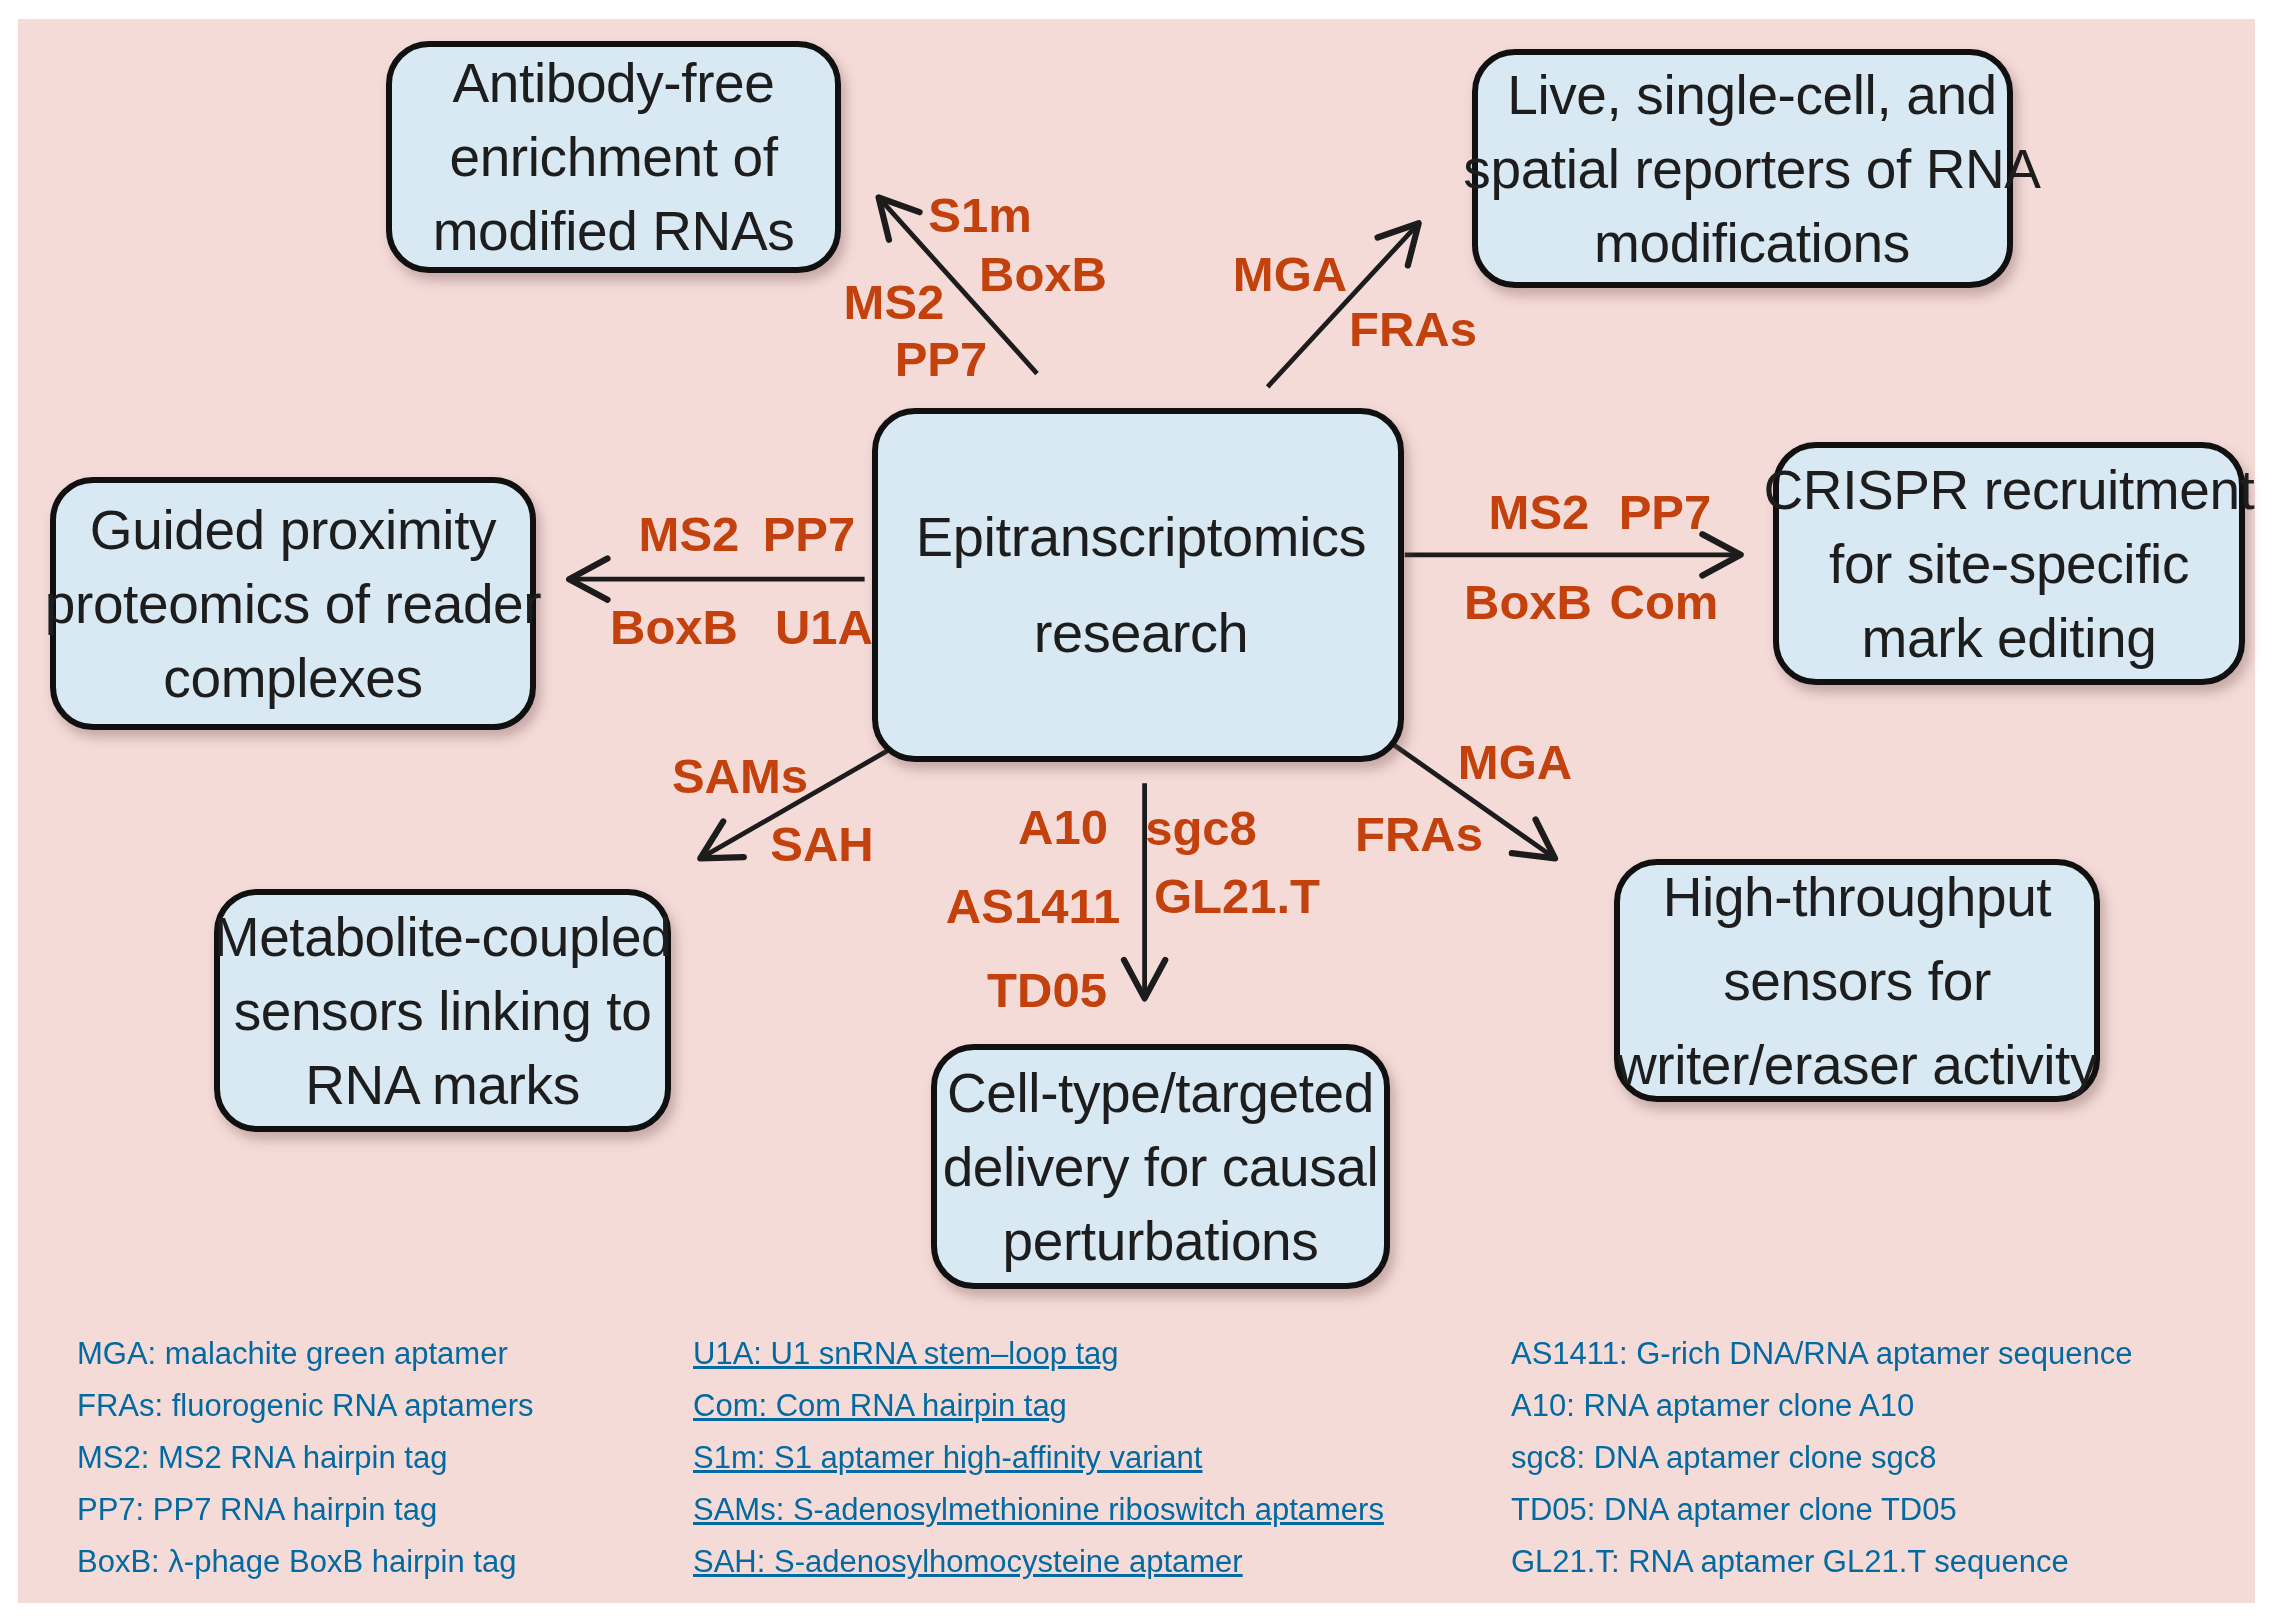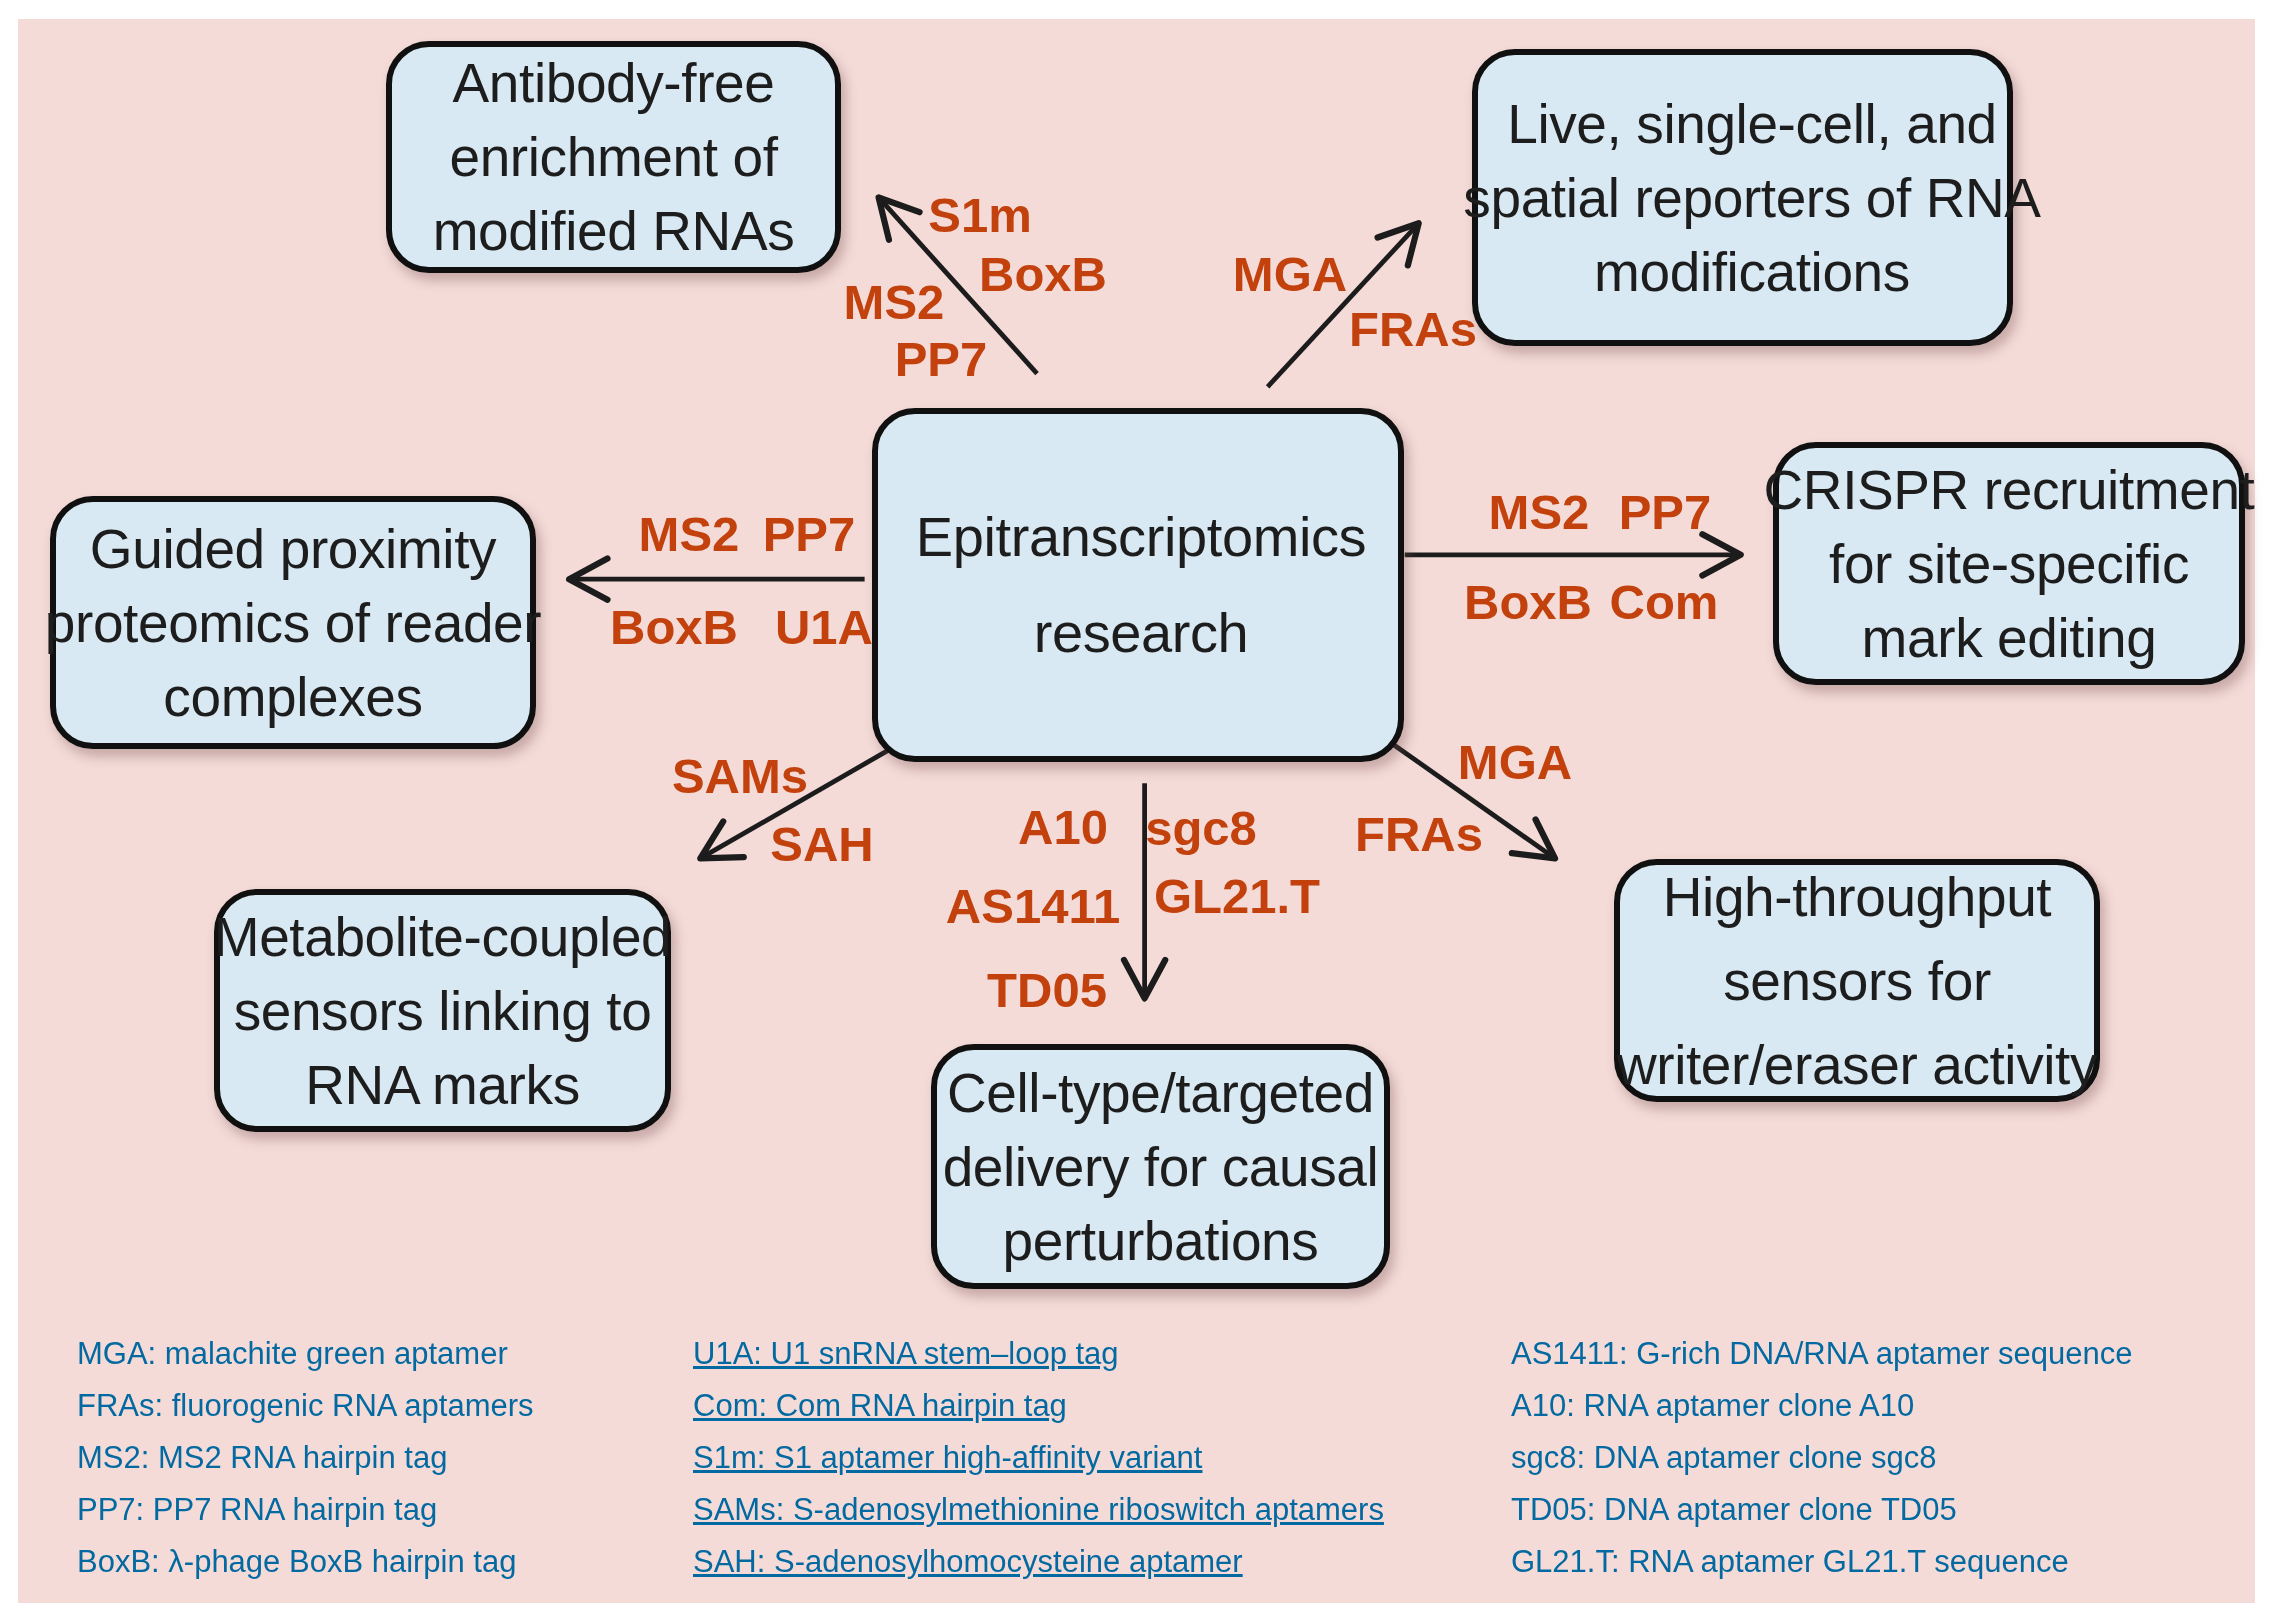--- a/index.html
+++ b/index.html
@@ -44,27 +44,27 @@
     <div class="node-line">Epitranscriptomics</div>
     <div class="node-line">research</div>
   </div>
 
   <div class="node" style="left:386px;top:41px;width:455px;height:232px;">
     <div class="node-line">Antibody-free</div>
     <div class="node-line">enrichment of</div>
     <div class="node-line">modified RNAs</div>
   </div>
 
-  <div class="node" style="left:1472px;top:49px;width:541px;height:297px;padding-left:19px;">
+  <div class="node" style="left:1472px;top:49px;width:541px;height:239px;padding-left:19px;">
     <div class="node-line">Live, single-cell, and</div>
     <div class="node-line">spatial reporters of RNA</div>
     <div class="node-line">modifications</div>
   </div>
 
-  <div class="node" style="left:50px;top:496px;width:486px;height:253px;">
+  <div class="node" style="left:50px;top:477px;width:486px;height:253px;">
     <div class="node-line">Guided proximity</div>
     <div class="node-line">proteomics of reader</div>
     <div class="node-line">complexes</div>
   </div>
 
   <div class="node" style="left:1773px;top:442px;width:472px;height:243px;">
     <div class="node-line">CRISPR recruitment</div>
     <div class="node-line">for site-specific</div>
     <div class="node-line">mark editing</div>
   </div>

